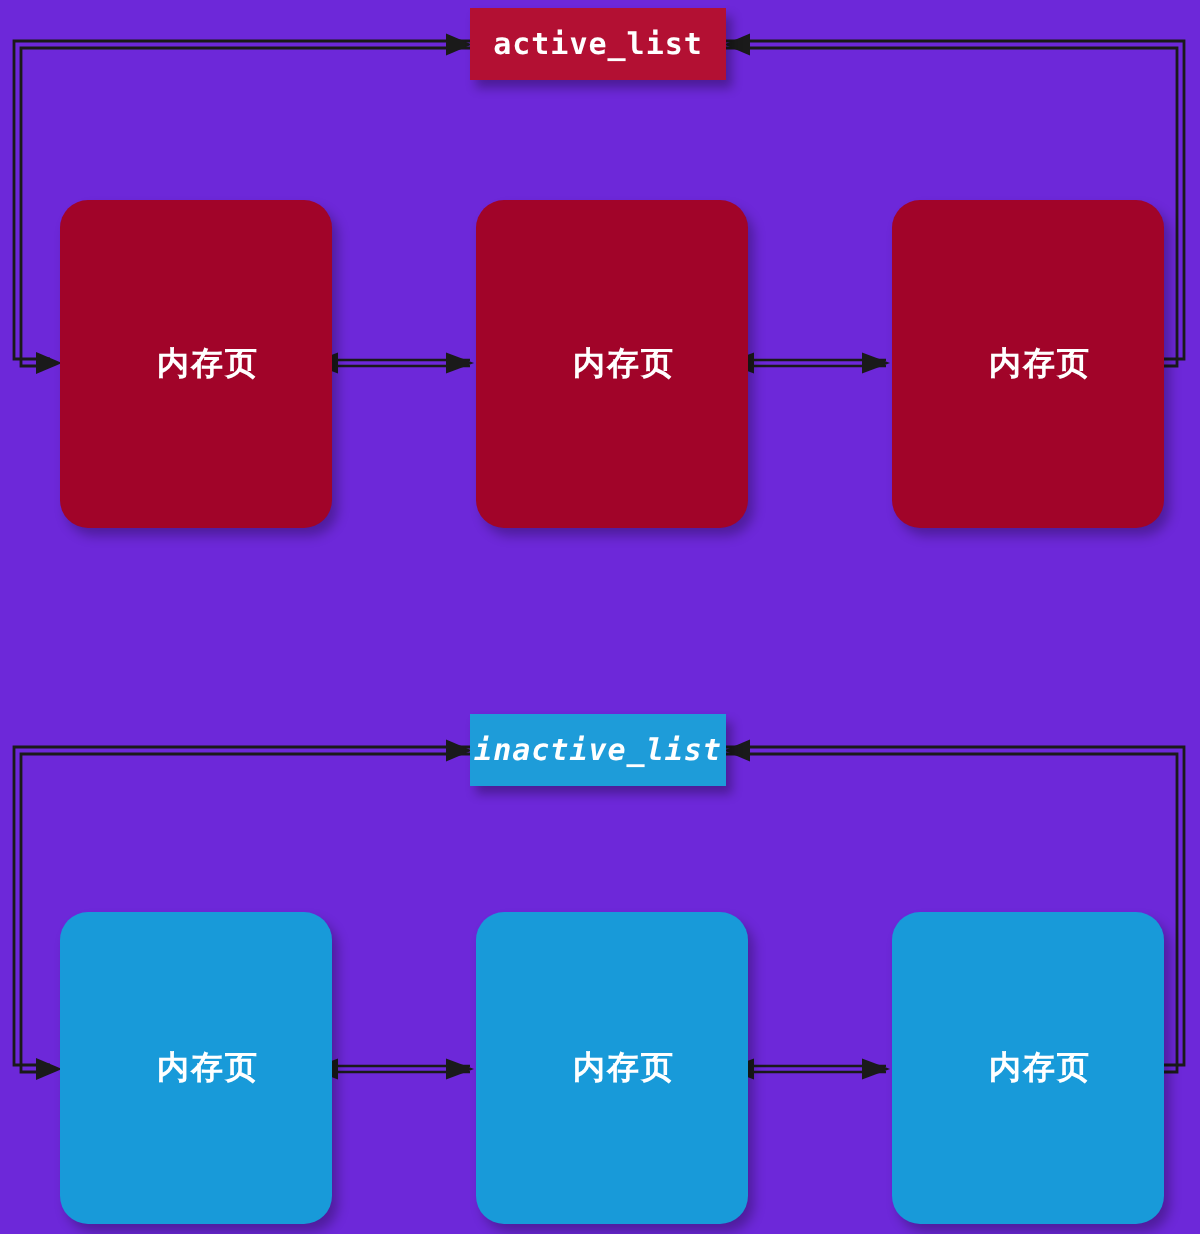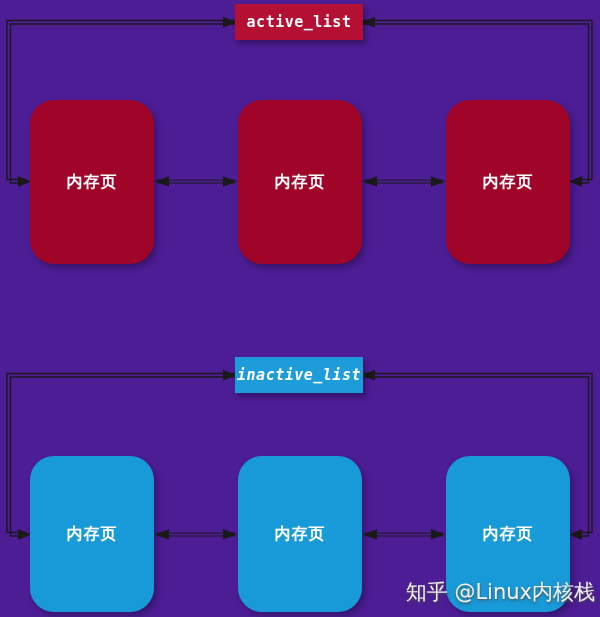--- a/index.html
+++ b/index.html
@@ -9,21 +9,21 @@
   body {
     width: 600px;
     height: 617px;
     font-family: "DejaVu Sans", sans-serif;
     overflow: hidden;
   }
   .canvas {
     position: relative;
     width: 600px;
     height: 617px;
-    background: #4c1d95;
+    background: #6d28d9;
   }
   svg.connectors {
     position: absolute;
     left: 0;
     top: 0;
     z-index: 1;
   }
   .list-label {
     position: absolute;
     left: 235px;
@@ -38,26 +38,27 @@
     font-size: 15px;
     letter-spacing: 0.5px;
     box-shadow: 3px 4px 5px rgba(0,0,0,0.30);
     z-index: 2;
   }
   .list-label.active { top: 4px; }
   .list-label.inactive { top: 357px; font-style: italic; }
   .page-box {
     position: absolute;
     width: 124px;
-    border-radius: 24px;
+    border-radius: 14px;
     display: flex;
     align-items: center;
     justify-content: center;
     box-shadow: 3px 4px 6px rgba(0,0,0,0.28);
     z-index: 2;
+    padding-left: 12px;
   }
   .page-box.row-top { top: 100px; height: 164px; }
   .page-box.row-bottom { top: 456px; height: 156px; }
   .page-box.col-1 { left: 30px; }
   .page-box.col-2 { left: 238px; }
   .page-box.col-3 { left: 446px; }
   .page-box .box-text {
     color: #ffffff;
     font-weight: bold;
     font-size: 16px;
@@ -155,15 +156,14 @@
   <div class="page-box row-bottom col-1" style="background-color: rgb(24, 154, 217);">
     <span class="box-text">内存页</span>
   </div>
   <div class="page-box row-bottom col-2" style="background-color: rgb(24, 154, 217);">
     <span class="box-text">内存页</span>
   </div>
   <div class="page-box row-bottom col-3" style="background-color: rgb(24, 154, 217);">
     <span class="box-text">内存页</span>
   </div>
 
-  <div class="watermark">知乎 @Linux内核栈</div>
 
 </div>
 
 </body></html>

